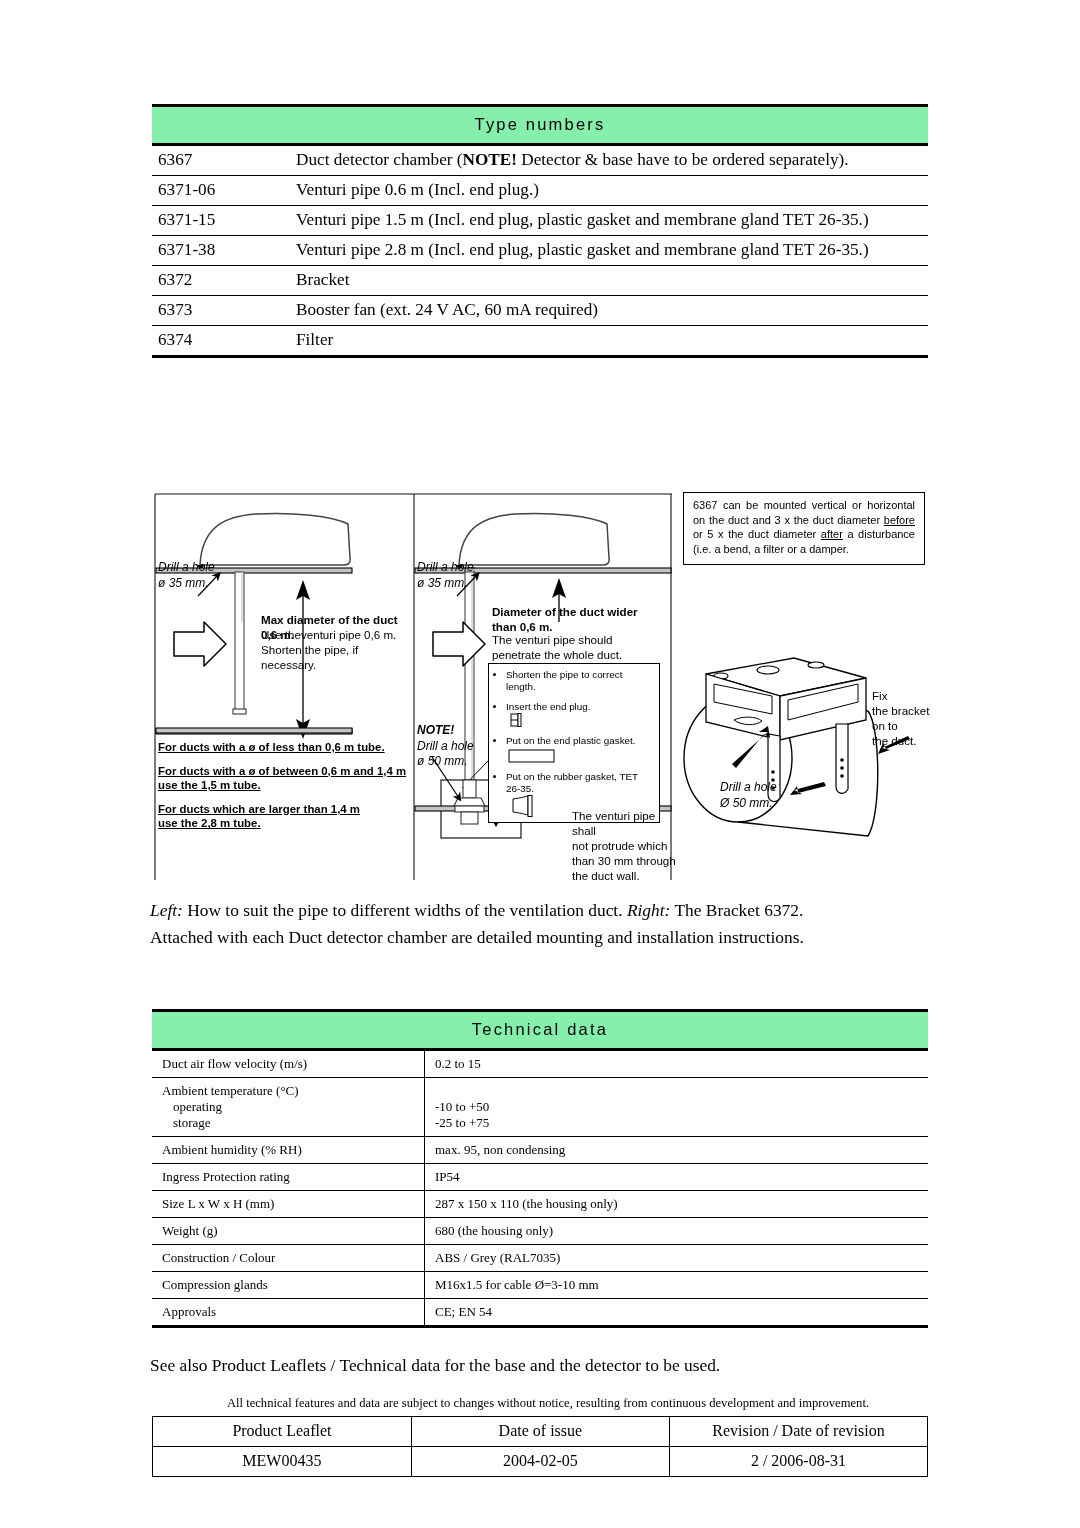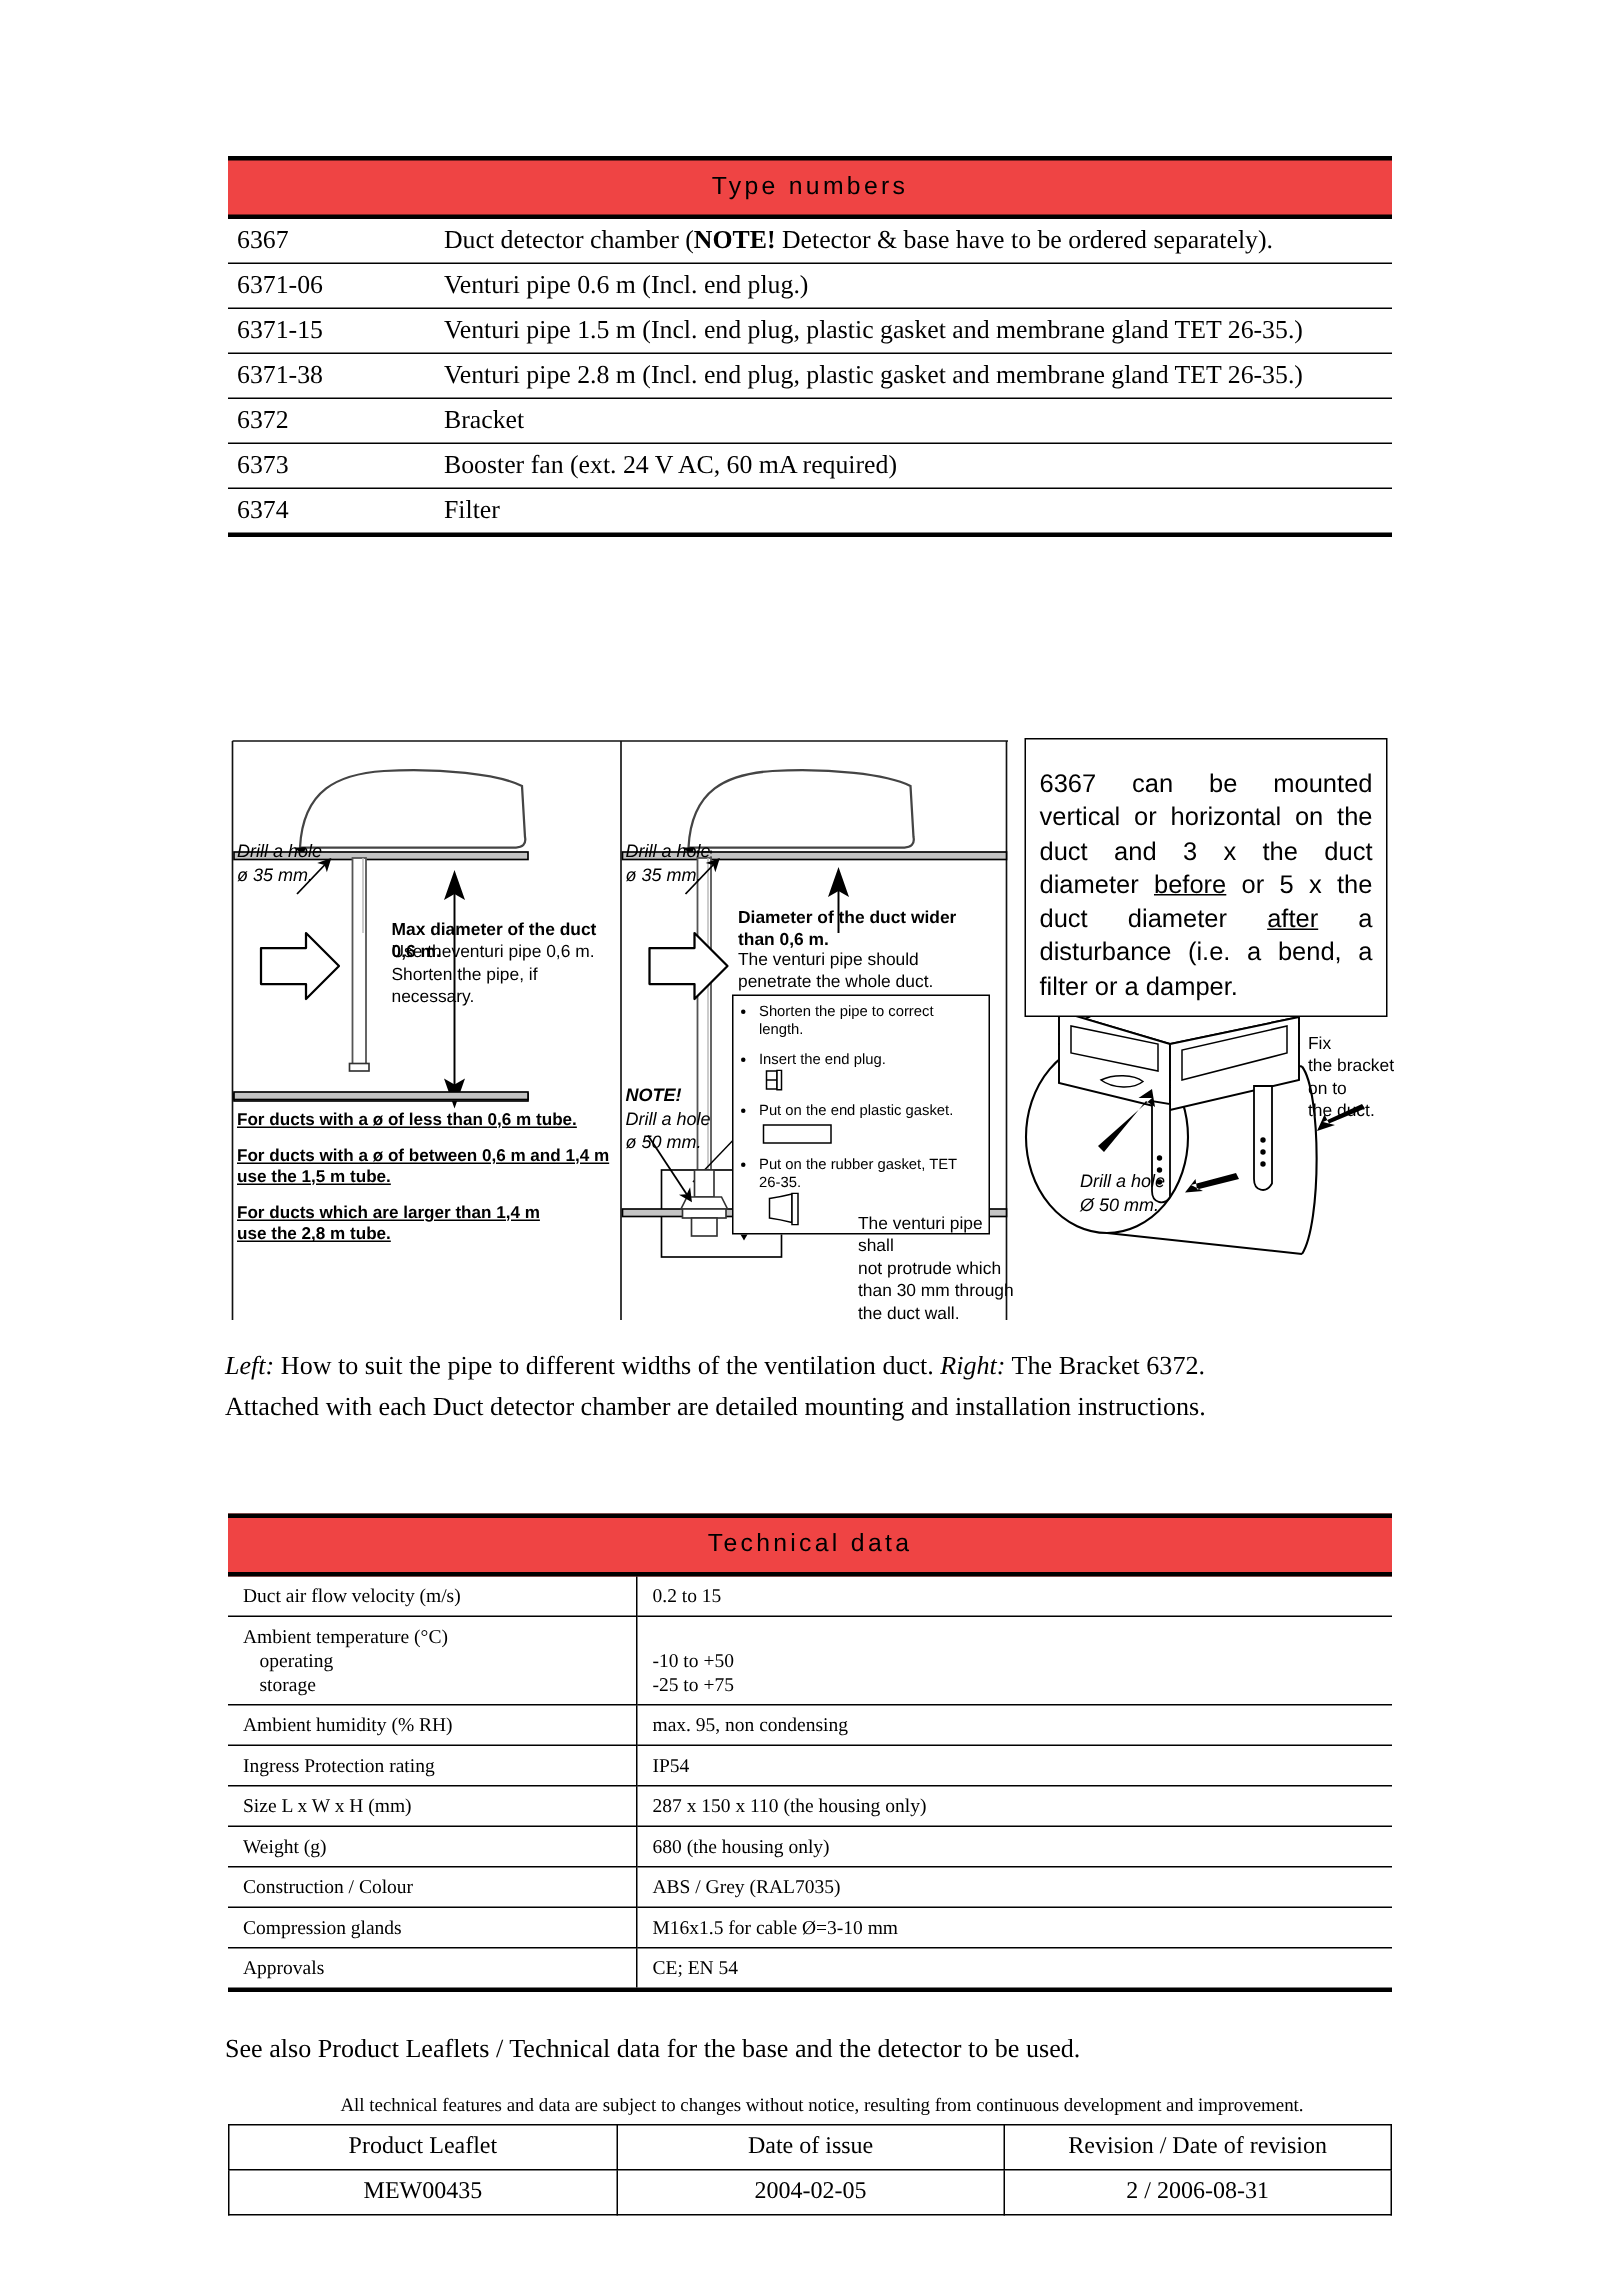--- a/index.html
+++ b/index.html
@@ -23,21 +23,21 @@
   }
 
   
   .band {
     position: absolute;
     left: 152px;
     width: 776px;
   }
 
   .sect-title {
-    background: #ef4444;
+    background: #86efac;
     text-align: center;
     font-family: "Liberation Sans", sans-serif;
     font-size: 16.5px;
     letter-spacing: 2.2px;
     font-weight: normal;
     padding: 8px 0 9px 0;
     border-top: 3px solid #000;
     box-sizing: border-box;
   }
   .rule-heavy { border-bottom: 3px solid #000; }
@@ -109,23 +109,23 @@
   }
   #figure svg { display: block; }
 
   .noteBox {
     position: absolute;
     left: 683px;
     top: 492px;
     width: 242px;
     border: 1.6px solid #000;
     box-sizing: border-box;
-    padding: 19px 9px 8px 9px;
+    padding: 5px 9px 8px 9px;
     font-family: "Liberation Sans", sans-serif;
-    font-size: 17px;
+    font-size: 11px;
     line-height: 1.32;
     text-align: justify;
     text-justify: inter-word;
     background: #fff;
   }
   .noteBox u { text-decoration: underline; }
 
   
   .figlabel {
     position: absolute;

